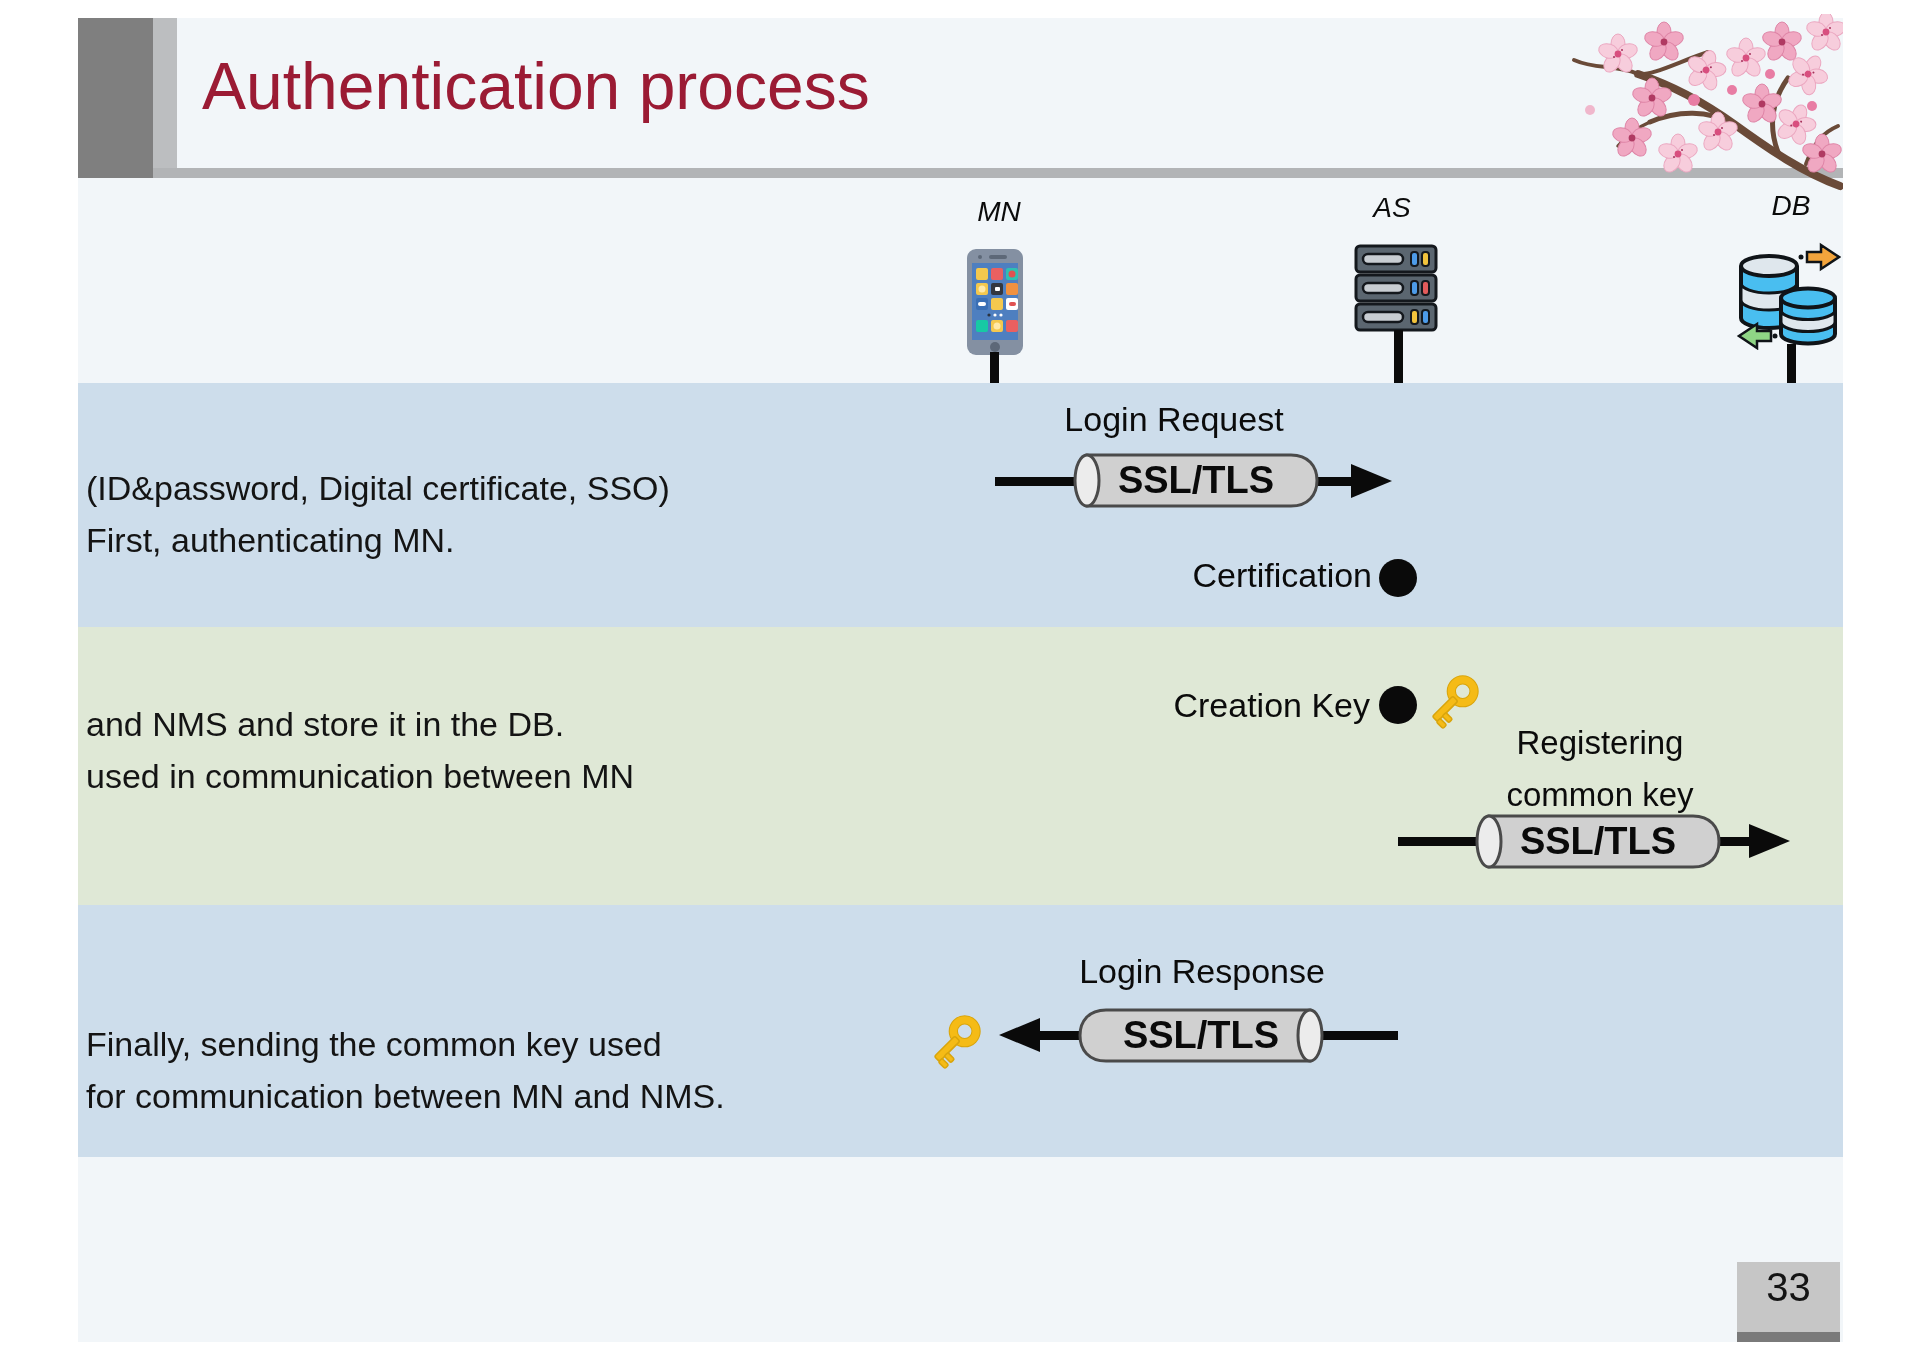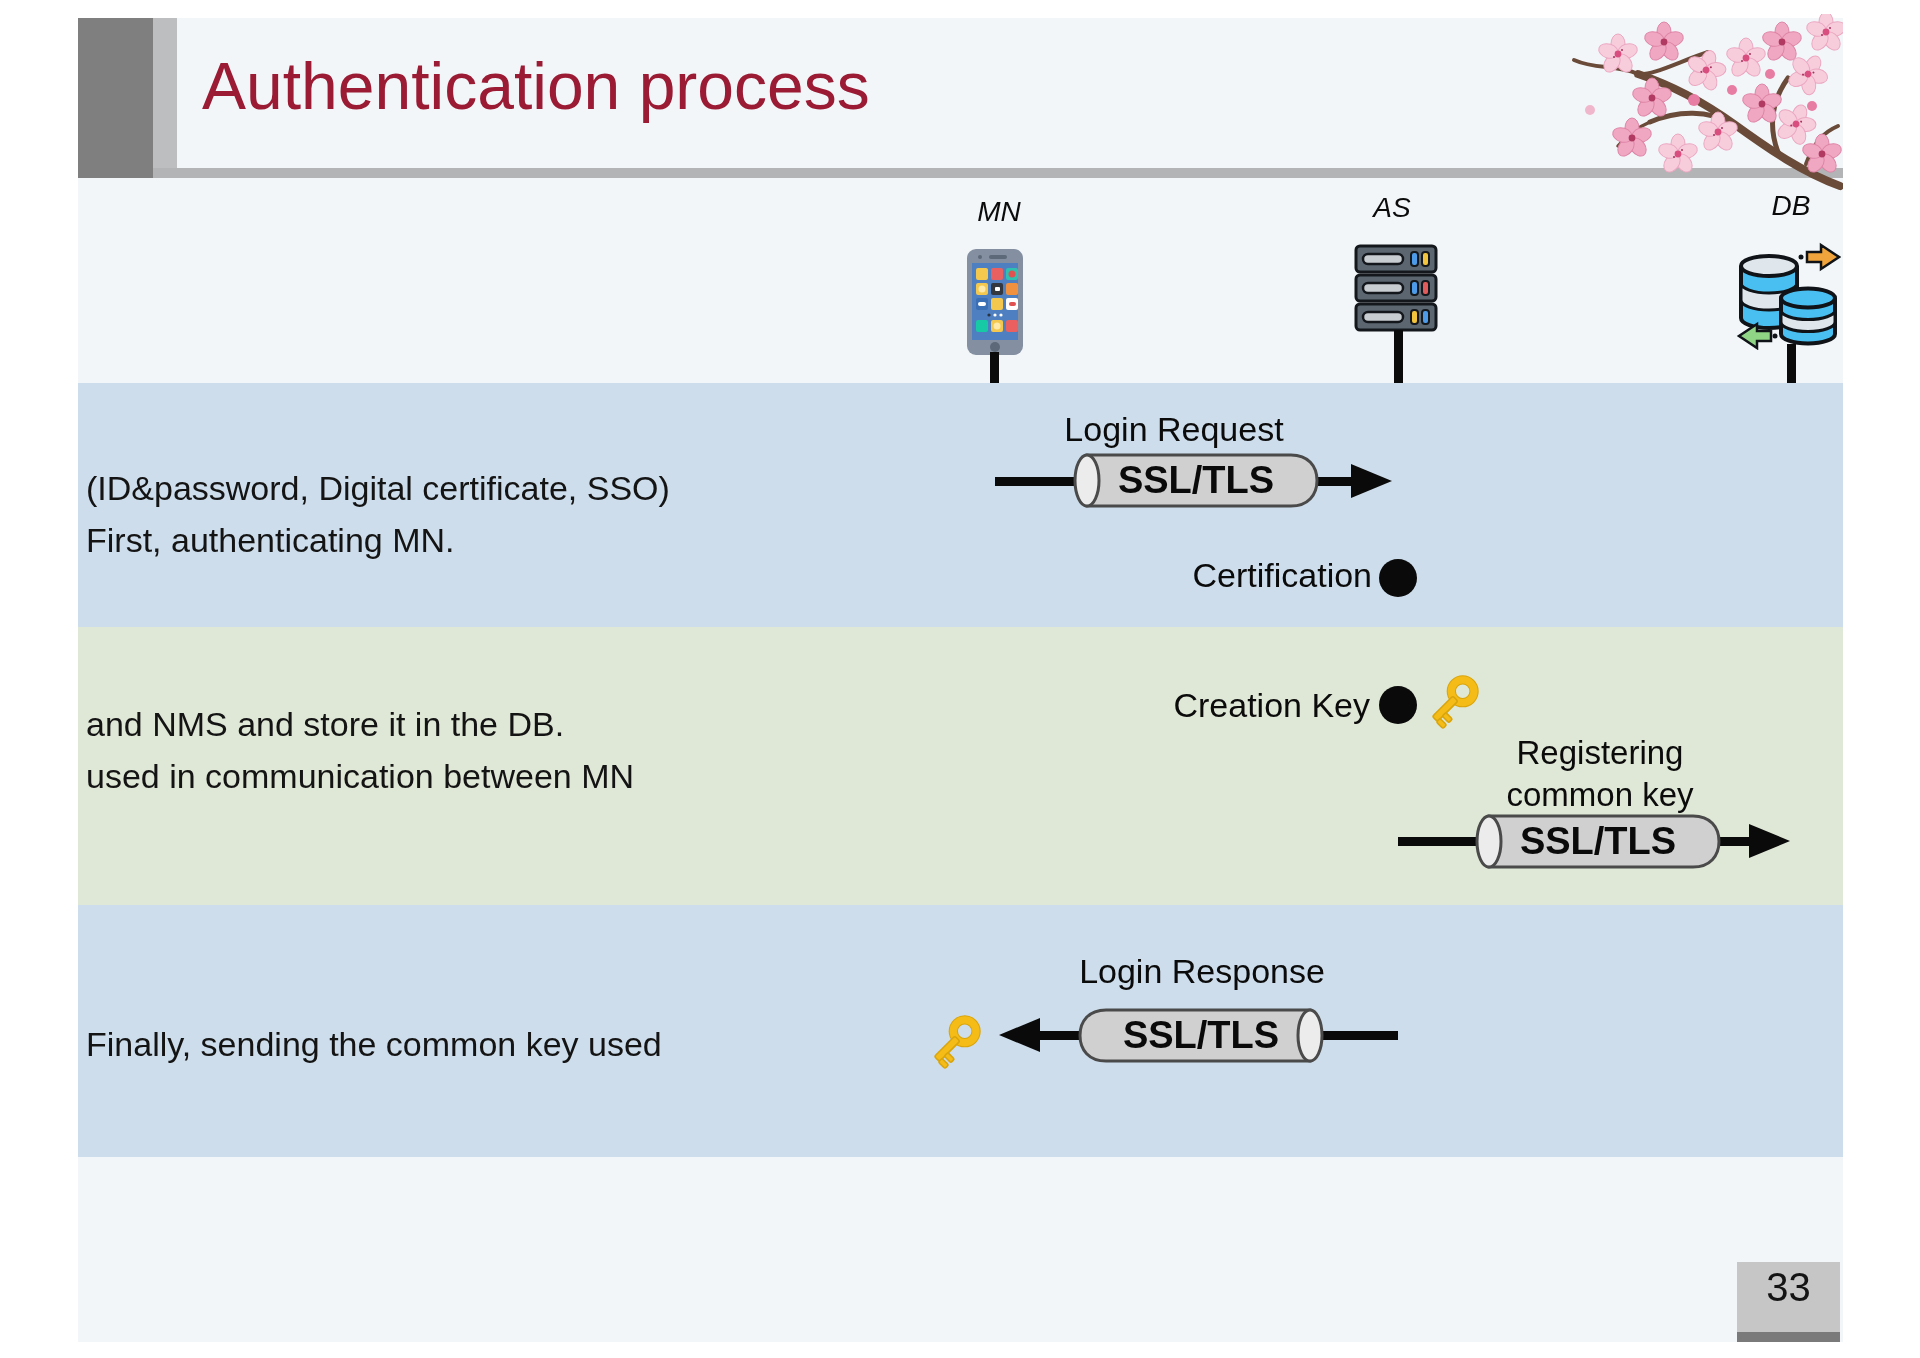--- a/index.html
+++ b/index.html
@@ -190,23 +190,24 @@
 <div class="abs band-text" style="left:86px;top:462px;">
   <div>(ID&amp;password, Digital certificate, SSO)</div>
   <div>First, authenticating MN.</div>
 </div>
 <div class="abs band-text" style="left:86px;top:698px;">
   <div>and NMS and store it in the DB.</div>
   <div>used in communication between MN</div>
 </div>
 <div class="abs band-text" style="left:86px;top:993px;margin-top:25px;">
   <div>Finally, sending the common key used</div>
-</div>
-
-<div class="abs msg-label center" style="left:1024px;top:400px;width:300px;margin-top:10px;">Login Request</div>
+  <div>for communication between MN and NMS.</div>
+</div>
+
+<div class="abs msg-label center" style="left:1024px;top:400px;width:300px;">Login Request</div>
 <div class="abs shaft" style="left:995px;top:477px;width:360px;"></div>
 <div class="abs head-right" style="left:1351px;top:464px;"></div>
 <div class="abs cyl" style="left:1067px;top:452px;">
   <svg width="258" height="57" viewBox="0 0 258 57">
     <path d="M20,3 H224 C241,3 250,14 250,28.5 C250,43 241,54 224,54 H20 Z" fill="#d0d0d0" stroke="#4a4a4a" stroke-width="3"></path>
     <ellipse cx="20" cy="28.5" rx="12" ry="25.5" fill="#ececec" stroke="#4a4a4a" stroke-width="3"></ellipse>
   </svg>
   <span class="lbl">SSL/TLS</span>
 </div>
 
@@ -218,21 +219,21 @@
 <svg class="abs" style="left:1420px;top:672px;" width="62" height="62" viewBox="0 0 60 60">
   <g transform="rotate(45 30 30)">
     <circle cx="30" cy="14" r="11" fill="none" stroke="#d9a50d" stroke-width="9"></circle>
     <circle cx="30" cy="14" r="11" fill="none" stroke="#f5bb16" stroke-width="7"></circle>
     <rect x="26.5" y="24" width="7" height="28" rx="2" fill="#f5bb16" stroke="#d9a50d" stroke-width="1.5"></rect>
     <rect x="33" y="40" width="9" height="5" rx="1.5" fill="#f5bb16" stroke="#d9a50d" stroke-width="1.5"></rect>
     <rect x="33" y="48" width="9" height="5" rx="1.5" fill="#f5bb16" stroke="#d9a50d" stroke-width="1.5"></rect>
   </g>
 </svg>
 
-<div class="abs msg-label center" style="left:1450px;top:724px;width:300px;font-size:33px;margin-top:10px;">Registering</div>
+<div class="abs msg-label center" style="left:1450px;top:724px;width:300px;font-size:33px;">Registering</div>
 <div class="abs msg-label center" style="left:1450px;top:776px;width:300px;font-size:33px;">common key</div>
 <div class="abs shaft" style="left:1398px;top:837px;width:355px;"></div>
 <div class="abs head-right" style="left:1749px;top:824px;"></div>
 <div class="abs cyl" style="left:1469px;top:813px;">
   <svg width="258" height="57" viewBox="0 0 258 57">
     <path d="M20,3 H224 C241,3 250,14 250,28.5 C250,43 241,54 224,54 H20 Z" fill="#d0d0d0" stroke="#4a4a4a" stroke-width="3"></path>
     <ellipse cx="20" cy="28.5" rx="12" ry="25.5" fill="#ececec" stroke="#4a4a4a" stroke-width="3"></ellipse>
   </svg>
   <span class="lbl">SSL/TLS</span>
 </div>

